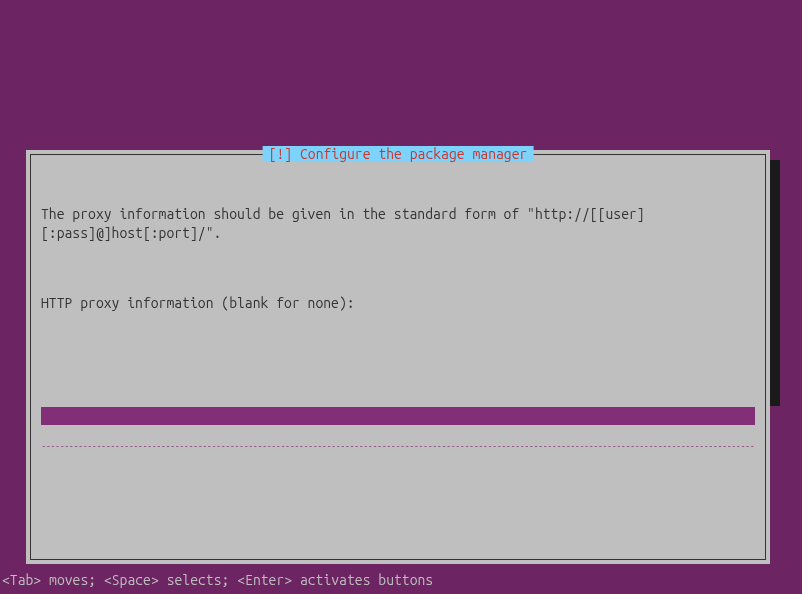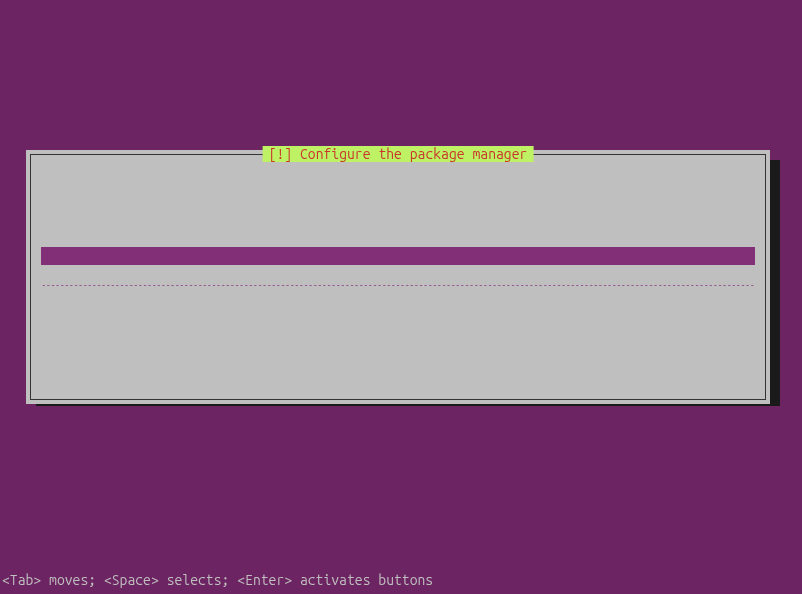--- a/index.html
+++ b/index.html
@@ -35,21 +35,21 @@
     .dialog-inner {
       border: 1px solid #333;
       padding: 8px 10px 14px 10px;
       position: relative;
     }
     .dialog-title {
       position: absolute;
       top: -9px;
       left: 50%;
       transform: translateX(-50%);
-      background: #bef264;
+      background: #7dd3fc;
       color: #c8372c;
       padding: 0 6px;
       white-space: nowrap;
     }
     .dialog-text {
       color: #333;
       line-height: 1.35;
       white-space: pre-wrap;
       margin-top: 4px;
     }
@@ -91,20 +91,22 @@
   </style>
 </head>
 <body>
 
 <div class="dialog-shadow"></div>
 
 <div class="dialog">
   <div class="dialog-inner">
     <div class="dialog-title">[!] Configure the package manager</div>
     <div class="dialog-text">
+      <div class="dialog-para">The proxy information should be given in the standard form of "http://[[user][:pass]@]host[:port]/".</div>
+      <div class="dialog-para">HTTP proxy information (blank for none):</div>
       <div class="input-row">
         <input type="text" class="proxy-input" value="" style="">
         <div class="input-underline">--------------------------------------------------------------------------------------------------------------------------------------------------------------------------</div>
       </div>
       
     </div>
   </div>
 </div>
 
 <div class="footer-hint">&lt;Tab&gt; moves; &lt;Space&gt; selects; &lt;Enter&gt; activates buttons</div>

